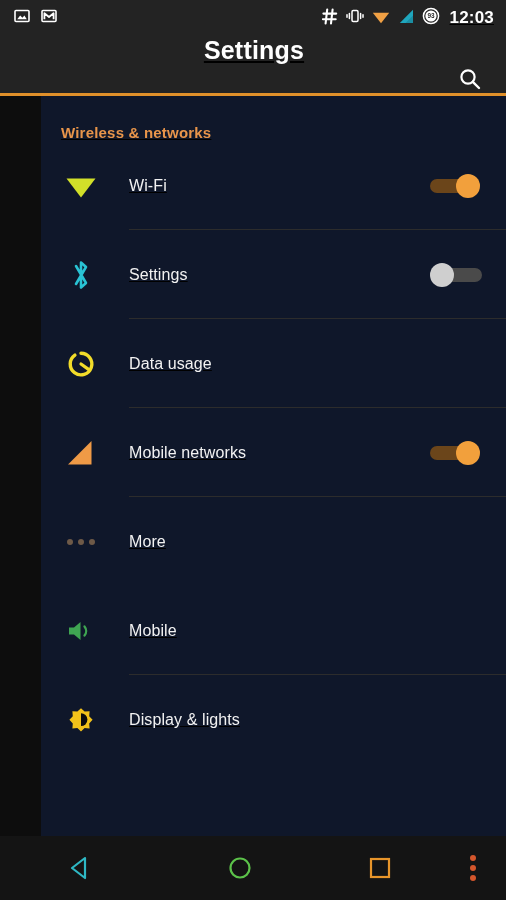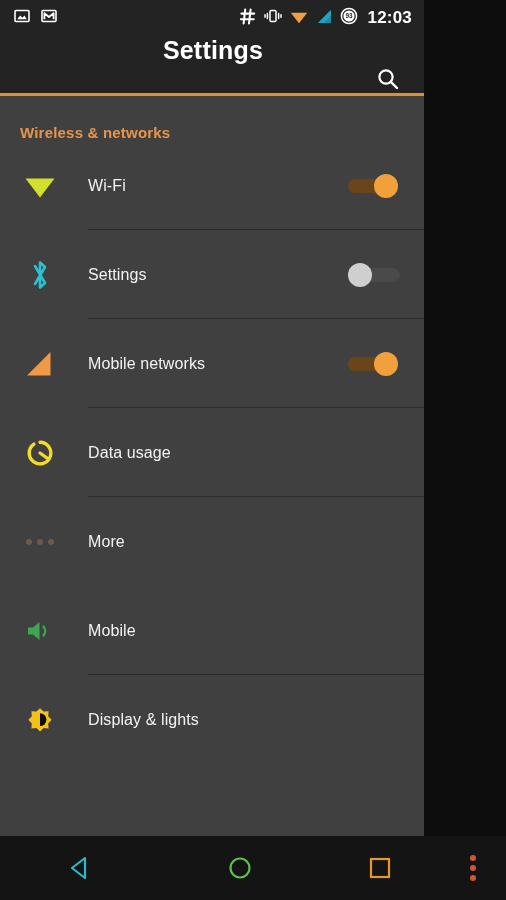--- a/index.html
+++ b/index.html
@@ -2,21 +2,21 @@
 <html><head>
 <meta charset="utf-8">
 <style>
   * { margin:0; padding:0; box-sizing:border-box; }
   html,body {
     width:506px; height:900px;
     background:#0d0d0d;
     font-family:"Liberation Sans", sans-serif;
     overflow:hidden;
   }
-  .screen { position:relative; width:424px; height:900px; background:#0d0d0d; }
+  .screen { position:relative; width:506px; height:900px; background:#0d0d0d;text-decoration:underline; }
 
   
   .statusbar {
     height:36px; background:#232323;
     display:flex; align-items:center;
     padding:0 12px 0 14px;
   }
   .status-left { display:flex; align-items:center; gap:11px; }
   .status-right { margin-left:auto; display:flex; align-items:center; gap:8px; }
   .sb-ico { display:block; }
@@ -37,21 +37,21 @@
     color:#ffffff; font-size:25px; font-weight:bold;
     letter-spacing:0.2px;
   }
   .search-btn {
     margin-left:auto; width:36px; height:36px;
     display:flex; align-items:center; justify-content:center;
   }
   .accent-rule { height:3px; background:#e0902a; }
 
   
-  .content { background:#404040; height:804px; overflow:hidden; }
+  .content { background:#0f172a; height:804px; overflow:hidden;margin-left:41px; }
 
   .section-header {
     color:#e8954a; font-size:15px; font-weight:bold;
     padding:28px 0 0 20px; letter-spacing:0.2px;
   }
 
   .row {
     position:relative; display:flex; align-items:center;
     height:89px; padding-left:20px;
   }
@@ -198,40 +198,40 @@
       <span class="row-label">Settings</span>
       <span class="switch off">
         <span class="sw-track"></span>
         <span class="sw-thumb"></span>
       </span>
       <span class="divider"></span>
     </div>
 
     <div class="row">
       <span class="row-icon">
+        <svg width="28" height="28" viewBox="0 0 28 28">
+          <path d="M14 3.2 a10.8 10.8 0 1 1 -6.1 1.9" fill="none" stroke="#f2dc2a" stroke-width="3.4" stroke-linecap="round"></path>
+          <path d="M14 14 L21.5 19.4" fill="none" stroke="#f2dc2a" stroke-width="3.2" stroke-linecap="round"></path>
+        </svg>
+      </span>
+      <span class="row-label">Data usage</span>
+      <span class="divider"></span>
+    </div>
+
+    <div class="row">
+      <span class="row-icon">
         <svg width="30" height="28" viewBox="0 0 30 28">
           <path d="M25.5 2 V25.5 H2 Z" fill="#ef9a46"></path>
         </svg>
       </span>
       <span class="row-label">Mobile networks</span>
       <span class="switch on">
         <span class="sw-track"></span>
         <span class="sw-thumb"></span>
       </span>
-      <span class="divider"></span>
-    </div>
-
-    <div class="row">
-      <span class="row-icon">
-        <svg width="28" height="28" viewBox="0 0 28 28">
-          <path d="M14 3.2 a10.8 10.8 0 1 1 -6.1 1.9" fill="none" stroke="#f2dc2a" stroke-width="3.4" stroke-linecap="round"></path>
-          <path d="M14 14 L21.5 19.4" fill="none" stroke="#f2dc2a" stroke-width="3.2" stroke-linecap="round"></path>
-        </svg>
-      </span>
-      <span class="row-label">Data usage</span>
       <span class="divider"></span>
     </div>
 
     <div class="row">
       <span class="row-icon">
         <span class="dots-h">
           <i></i>
           <i></i>
           <i></i>
         </span>

